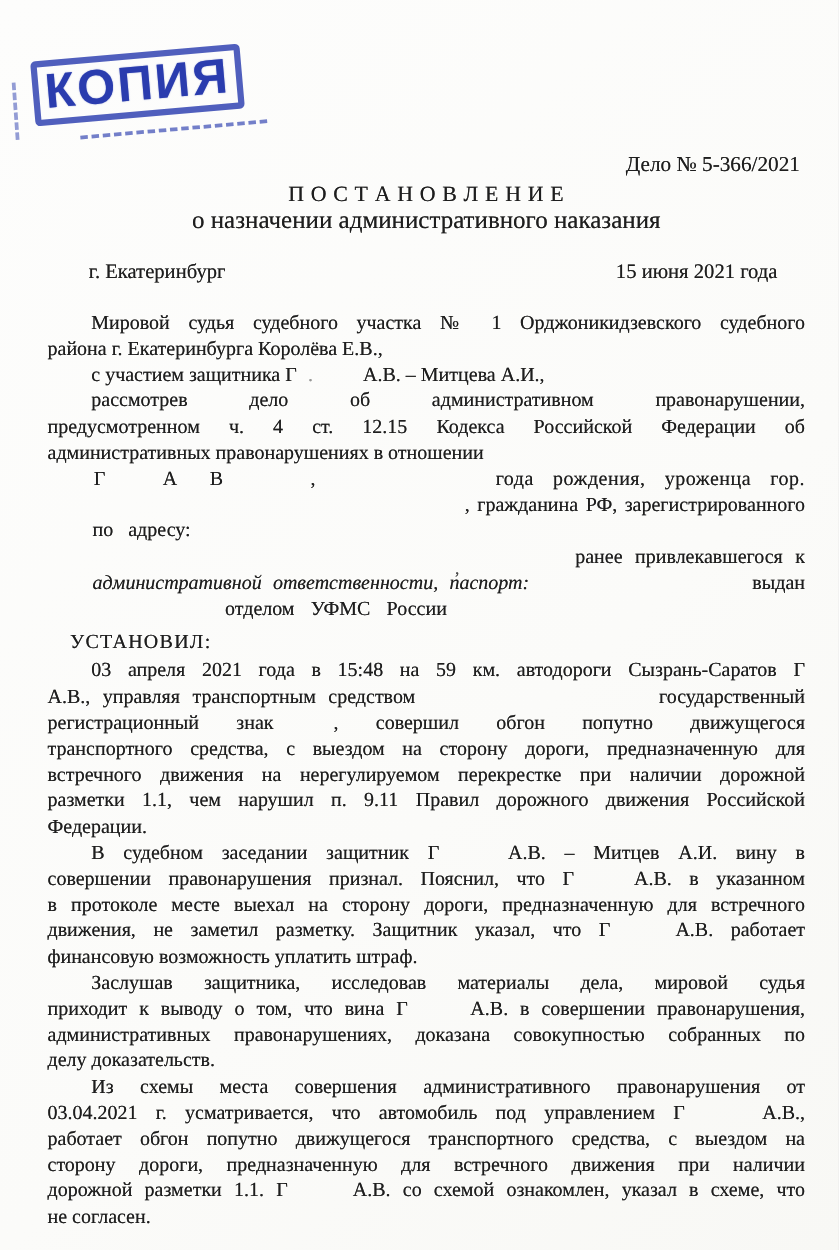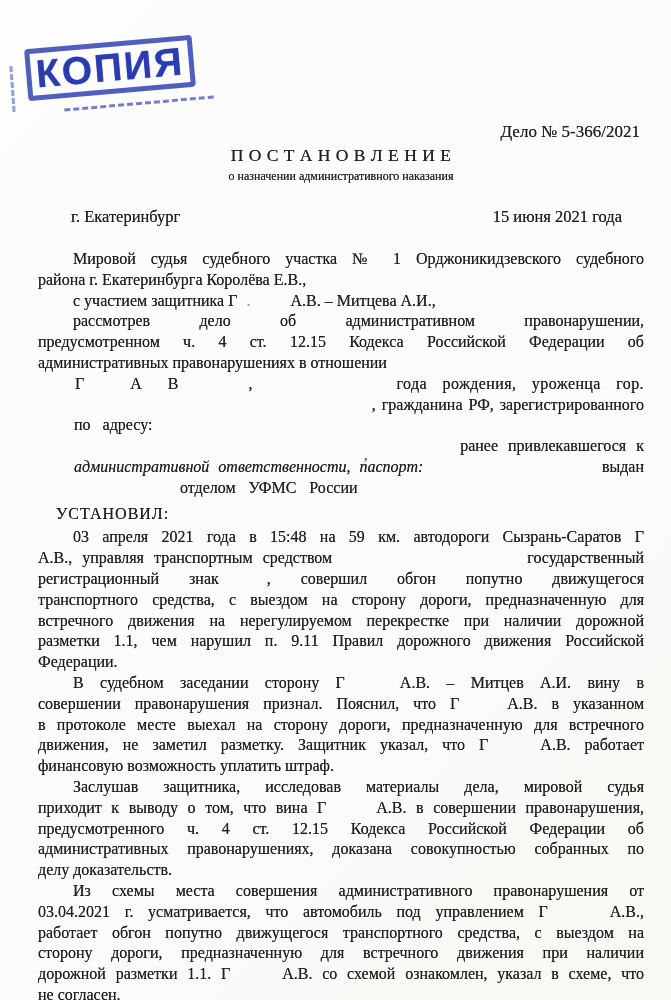--- a/index.html
+++ b/index.html
@@ -33,21 +33,21 @@
   .stamp-ledge{
     position:absolute;left:11px;top:66px;width:0;height:46px;
     border-left:3px dashed rgba(42,60,174,.5);
     transform:rotate(-4deg);
   }
   
   .content{position:absolute;left:38px;right:27px;top:0;margin-top:39px;}
   .txt{ text-shadow:0 0 .5px rgba(25,25,25,.75); }
   .case-no{margin-top:83px;text-align:right;padding-right:4px;font-size:17px;line-height:20px;}
   .title{margin-top:2px;text-align:center;font-size:17.5px;line-height:22px;letter-spacing:.5px;}
-  .subtitle{text-align:center;font-size:12px;line-height:21px;}
+  .subtitle{text-align:center;font-size:20px;line-height:21px;}
   .place-date{margin-top:19px;display:flex;align-items:center;font-size:16.5px;line-height:21px;}
   .place-date .city{margin-left:33px;}
   .place-date .date{margin-left:auto;margin-right:22px;}
   
   .body{margin-top:22px;font-size:16px;line-height:20.8px;}
   .ln{min-height:20.8px;}
   .jl{text-align:justify;text-align-last:justify;}
   .ind{text-indent:35px;}
   .right{text-align:right;}
   .fx{display:flex;align-items:baseline;}
@@ -128,29 +128,28 @@
       <div class="ln fx">
         <span class="f2a">А.В., управляя транспортным средством</span>
         <span class="f2b">государственный</span>
       </div>
       <div class="ln jl"><span>регистрационный знак</span><span class="g w48"></span><span>, совершил обгон попутно движущегося</span></div>
       <div class="ln jl"><span>транспортного средства, с выездом на сторону дороги, предназначенную для</span></div>
       <div class="ln jl"><span>встречного движения на нерегулируемом перекрестке при наличии дорожной</span></div>
       <div class="ln jl"><span>разметки 1.1, чем нарушил п. 9.11  Правил дорожного движения Российской</span></div>
       <div class="ln"><span>Федерации.</span></div>
 
-      <div class="ln jl ind"><span>В судебном заседании сторону Г</span><span class="g w55"></span><span>А.В. – Митцев А.И. вину в</span></div>
+      <div class="ln jl ind"><span>В судебном заседании защитник Г</span><span class="g w55"></span><span>А.В. – Митцев А.И. вину в</span></div>
       <div class="ln jl"><span>совершении правонарушения признал. Пояснил, что Г</span><span class="g w48"></span><span>А.В. в указанном</span></div>
       <div class="ln jl"><span>в протоколе месте выехал на сторону дороги, предназначенную для встречного</span></div>
       <div class="ln jl"><span>движения, не заметил разметку. Защитник указал, что Г</span><span class="g w52"></span><span>А.В. работает</span></div>
       <div class="ln"><span>финансовую возможность уплатить штраф.</span></div>
 
       <div class="ln jl ind"><span>Заслушав защитника, исследовав материалы дела, мировой судья</span></div>
       <div class="ln jl"><span>приходит к выводу о том, что вина Г</span><span class="g w50"></span><span>А.В. в совершении правонарушения,</span></div>
-      <div class="ln jl"><span>предусмотренного ч. 4 ст. 12.15 Кодекса Российской Федерации об</span></div>
       <div class="ln jl"><span>административных правонарушениях, доказана совокупностью собранных по</span></div>
       <div class="ln"><span>делу доказательств.</span></div>
 
       <div class="ln jl ind"><span>Из схемы места совершения административного правонарушения от</span></div>
       <div class="ln jl"><span>03.04.2021 г. усматривается, что автомобиль под управлением Г</span><span class="g w62"></span><span>А.В.,</span></div>
       <div class="ln jl"><span>работает обгон попутно движущегося транспортного средства, с выездом на</span></div>
       <div class="ln jl"><span>сторону дороги, предназначенную для встречного движения при наличии</span></div>
       <div class="ln jl"><span>дорожной разметки 1.1. Г</span><span class="g w52"></span><span>А.В. со схемой ознакомлен, указал в схеме, что</span></div>
       <div class="ln"><span>не согласен.</span></div>
 

